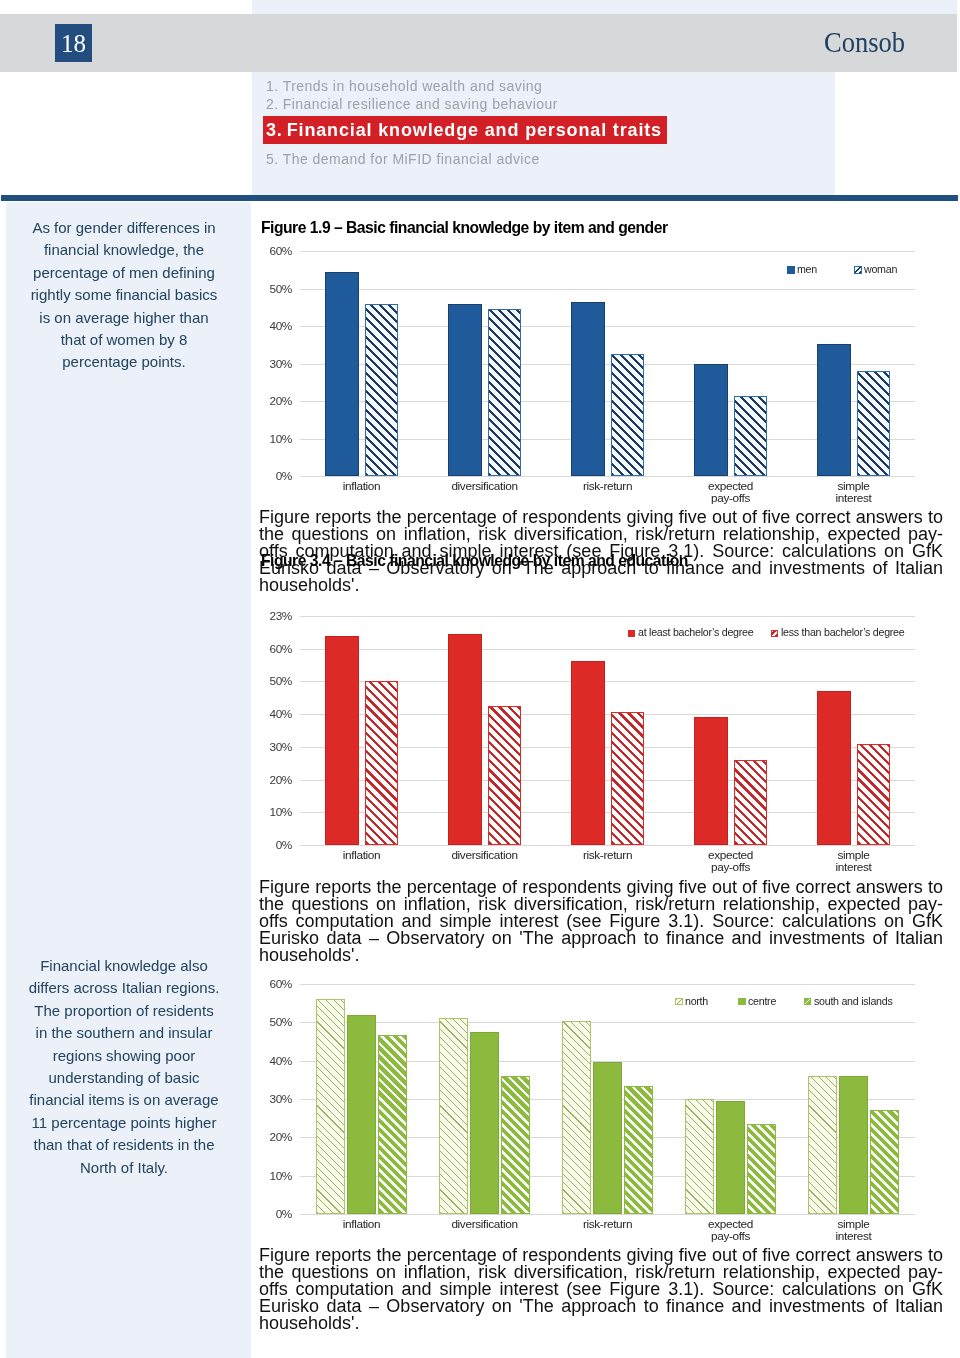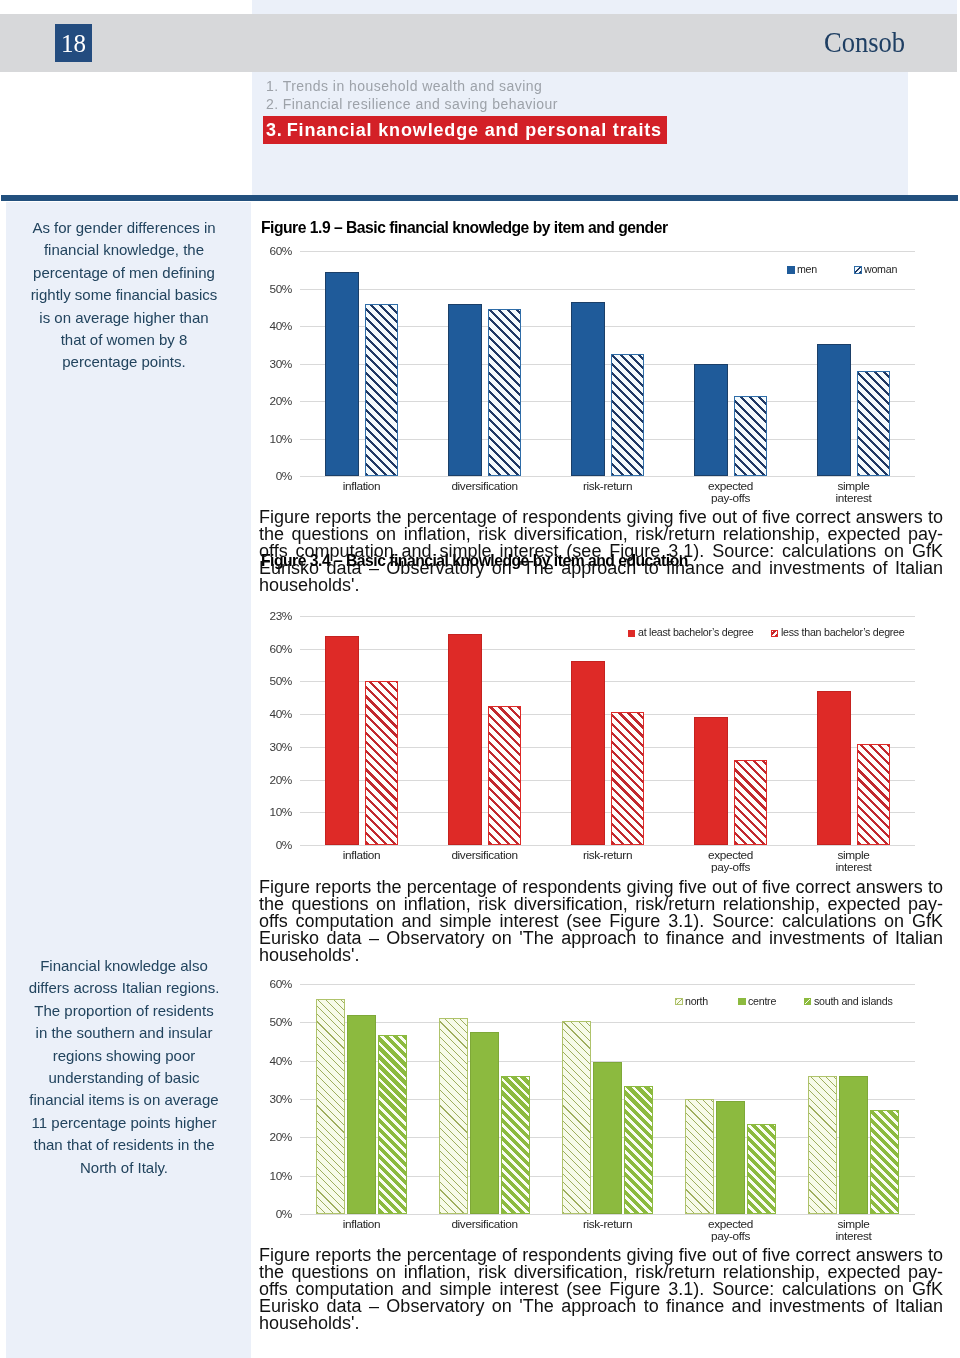--- a/index.html
+++ b/index.html
@@ -12,21 +12,21 @@
   .topblue{position:absolute;left:252px;top:0;width:705px;height:14px;background:#EBF0F9;}
   .graybar{position:absolute;left:0;top:14px;width:957px;height:58px;background:#D7D8DA;}
   .pagenum{position:absolute;left:55px;top:24px;width:37px;height:38px;background:#234C7F;
            color:#ffffff;font-size:25px;line-height:40px;text-align:center;
            font-family:"Liberation Serif",serif;}
   .brand{position:absolute;left:824px;top:23px;color:#1F3F63;font-size:29px;
          font-family:"Liberation Serif",serif;line-height:38px;letter-spacing:0;
          transform:scaleX(.915);transform-origin:left center;}
 
   
-  .navwrap{position:absolute;left:252px;top:72px;width:656px;height:123px;background:#EBF0F9;}
+  .navwrap{position:absolute;left:252px;top:72px;width:583px;height:123px;background:#EBF0F9;}
   .navwrap .navlist{position:absolute;left:14px;top:5px;width:690px;}
   
   .navitem{font-size:14px;line-height:18.3px;color:#9DA2A9;white-space:nowrap;
            letter-spacing:.47px;font-family:"Liberation Sans",sans-serif;}
   .navitem .n{margin-right:4px;}
   .navitem.active{display:inline-block;background:#D32027;color:#ffffff;font-weight:bold;
                   font-size:18px;letter-spacing:.85px;line-height:28px;
                   padding:0 5px 0 3px;margin:2px 0 6px -3px;}
   .rule{position:absolute;left:1px;top:195px;width:957px;height:6px;background:#22507E;}
 
@@ -59,20 +59,21 @@
   <div class="topblue"></div>
   <div class="graybar"></div>
   <div class="pagenum">18</div>
   <div class="brand">Consob</div>
 
   <div class="navwrap">
     <div class="navlist">
       <div class="navitem"><span class="n">1.</span><span>Trends in household wealth and saving</span></div>
       <div class="navitem"><span class="n">2.</span><span>Financial resilience and saving behaviour</span></div>
       <div><div class="navitem active"><span class="n">3.</span><span>Financial knowledge and personal traits</span></div></div>
+      <div class="navitem"><span class="n">5.</span><span>The demand for MiFID financial advice</span></div>
     </div>
   </div>
   <div class="rule"></div>
 
   <div class="leftcol"></div>
 
   <div class="note" style="top:217px">As for gender differences in
 financial knowledge, the
 percentage of men defining
 rightly some financial basics

